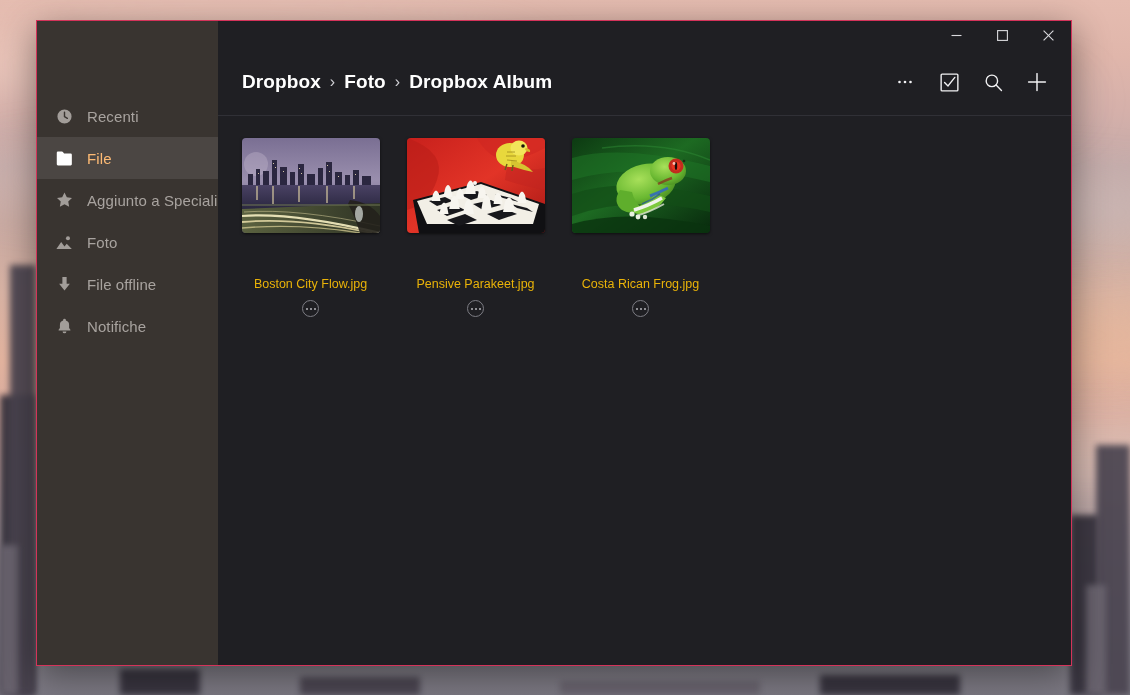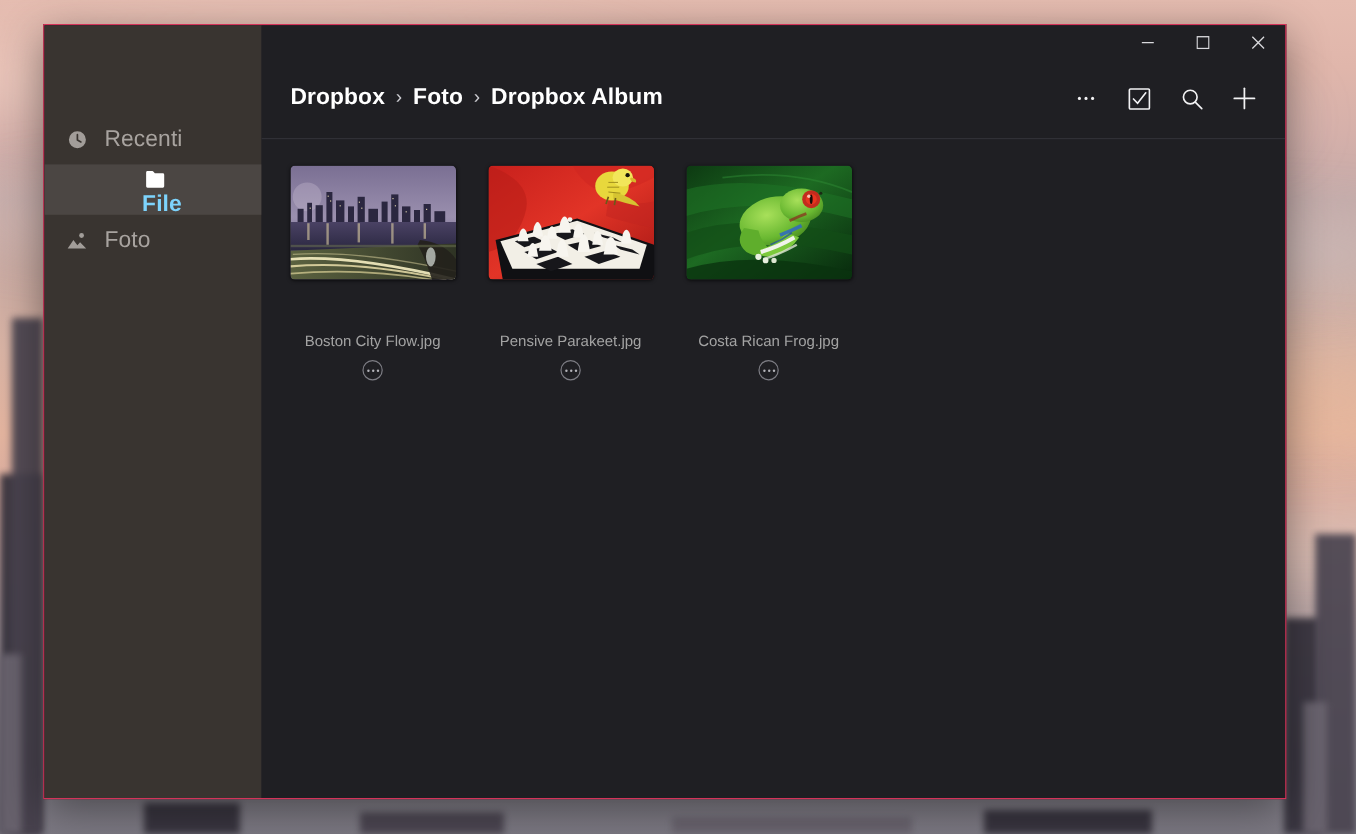--- a/index.html
+++ b/index.html
@@ -82,29 +82,28 @@
     background: #393430;
     padding-top: 74px;
     position: relative;
   }
   .nav-item {
     height: 42px;
     display: flex;
     align-items: center;
     padding-left: 15px;
     color: #a8a39f;
-    font-size: 19px;
+    font-size: 15px;
     cursor: default;
     user-select: none;
   }
   .nav-item.selected {
     background: #4b4643;
-    color: #7dd3fc;
-    font-weight: bold;
-    flex-direction: column;
+    color: #fdba74;
+    font-weight: normal;
   }
   .nav-ico {
     width: 24px;
     flex: 0 0 24px;
     display: flex;
     align-items: center;
     justify-content: center;
     margin-right: 11px;
   }
   .nav-ico svg { display: block; }
@@ -198,21 +197,21 @@
     height: 95px;
     border-radius: 4px;
     overflow: hidden;
     position: relative;
     box-shadow: 0 1px 3px rgba(0,0,0,.6);
   }
   .thumb svg { display: block; width: 100%; height: 100%; }
   .tile-name {
     margin-top: 44px;
     font-size: 12.5px;
-    color: #a3a3a3;
+    color: #eab308;
     text-align: center;
     line-height: 1.2;
     white-space: nowrap;
   }
   .tile-more {
     margin-top: 8px;
     width: 17px;
     height: 17px;
     border: 1px solid #7d7d84;
     border-radius: 50%;
@@ -267,32 +266,56 @@
 
       <div class="nav-item selected">
         <span class="nav-ico">
           <svg width="19" height="17" viewBox="0 0 24 22">
               <path d="M2 3.5A1.5 1.5 0 013.5 2h5.2c.5 0 .97.23 1.26.63L11.4 4.5H20A1.5 1.5 0 0121.5 6v12.5A1.5 1.5 0 0120 20H3.5A1.5 1.5 0 012 18.5v-15z"></path>
             </svg>
         </span>
         <span class="nav-label">File</span>
       </div>
 
+      <div class="nav-item">
+        <span class="nav-ico">
+          <svg width="19" height="18" viewBox="0 0 24 24">
+              <path d="M12 2l3.09 6.26L22 9.27l-5 4.87 1.18 6.88L12 17.77l-6.18 3.25L7 14.14l-5-4.87 6.91-1.01L12 2z"></path>
+            </svg>
+        </span>
+        <span class="nav-label">Aggiunto a Speciali</span>
+      </div>
 
       <div class="nav-item">
         <span class="nav-ico">
           <svg width="19" height="17" viewBox="0 0 24 22">
               <circle cx="16.5" cy="5.5" r="2.6"></circle>
               <path d="M1.5 19.5l6.2-9.1 4.3 5.7 2.9-3.4 6.6 6.8z"></path>
             </svg>
         </span>
         <span class="nav-label">Foto</span>
       </div>
 
-
+      <div class="nav-item">
+        <span class="nav-ico">
+          <svg width="17" height="18" viewBox="0 0 24 24">
+              <path d="M9 2h6v9.5h4.6L12 21 4.4 11.5H9V2z"></path>
+            </svg>
+        </span>
+        <span class="nav-label">File offline</span>
+      </div>
+
+      <div class="nav-item">
+        <span class="nav-ico">
+          <svg width="17" height="18" viewBox="0 0 24 24">
+              <path d="M12 1.8a2 2 0 012 2v.5a6.5 6.5 0 014.5 6.2v4.3l1.8 2.6v1.1H3.7v-1.1l1.8-2.6v-4.3A6.5 6.5 0 0110 4.3v-.5a2 2 0 012-2zM9.3 19.6h5.4a2.7 2.7 0 01-5.4 0z"></path>
+            </svg>
+        </span>
+        <span class="nav-label">Notifiche</span>
+      </div>
 
 
     </nav>
 
     <section id="content">
 
       <div id="titlebar">
         <div class="wbtn">
           <svg width="11" height="11" viewBox="0 0 11 11">
               <line x1="0.5" y1="5.5" x2="10.5" y2="5.5"></line>

